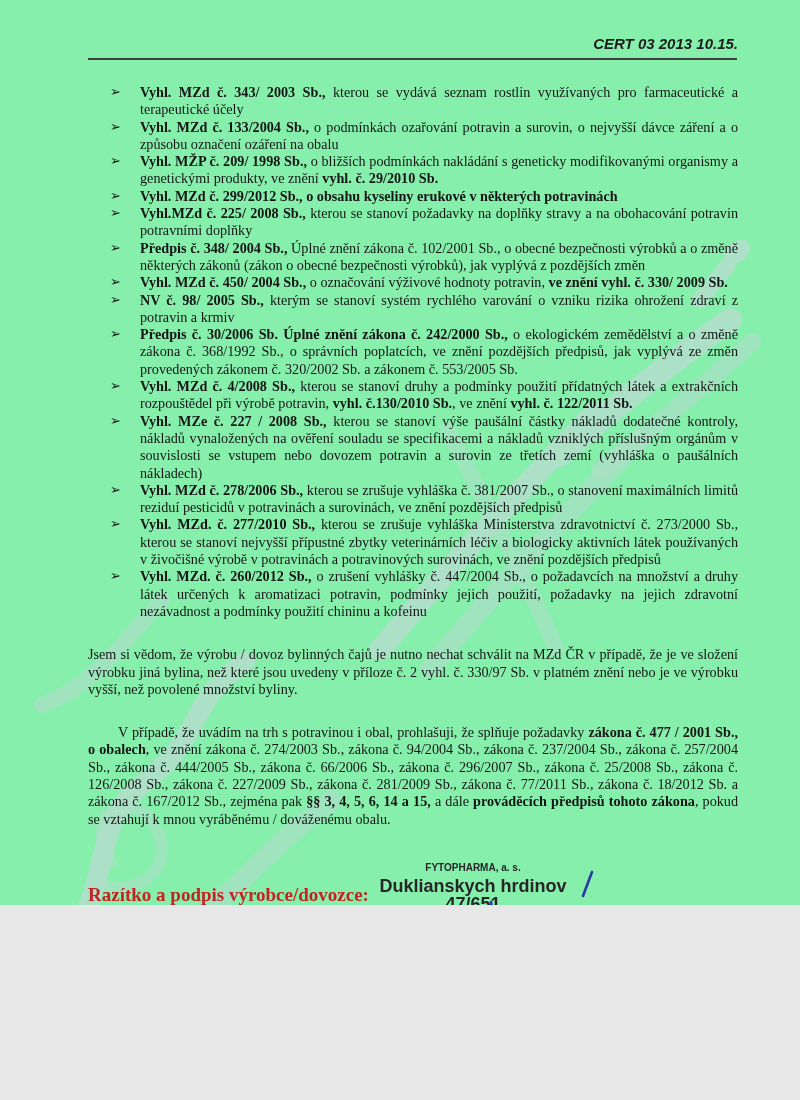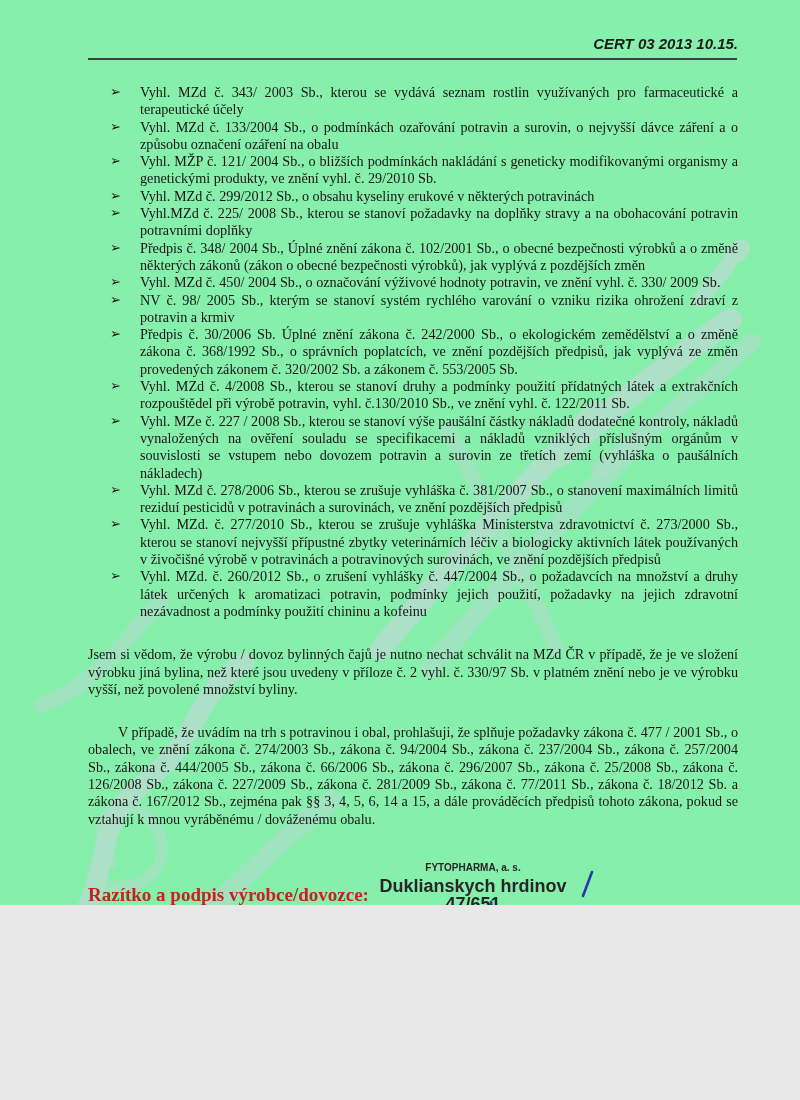--- a/index.html
+++ b/index.html
@@ -32,21 +32,21 @@
   ul.doc-list{list-style:none;margin:0;padding:0;}
   ul.doc-list li{
     position:relative;
     padding-left:52px;
     text-align:justify;
   }
   ul.doc-list .bullet{
     position:absolute;left:22px;top:-1px;
     font-size:13px;color:#111;
   }
-  .b{font-weight:normal;}
+  .b{font-weight:bold;}
   p.body-para{margin:26px 0 0 0;text-align:justify;}
   p.body-para.indent{text-indent:30px;}
   
   .red{color:#c32323;font-weight:bold;}
   .sig-labels{
     position:absolute;top:884px;left:88px;
     font-size:19px;line-height:21px;
   }
   .date-value{color:#111;font-weight:bold;margin-left:10px;}
   .stamp{
@@ -101,21 +101,21 @@
     </g>
   </svg>
 
   <div class="doc-code">CERT 03 2013 10.15.</div>
   <div class="header-rule"></div>
 
   <div class="flow">
     <ul class="doc-list">
         <li><span class="bullet">➢</span><span class="b">Vyhl. MZd č. 343/ 2003 Sb.,</span><span> kterou se vydává seznam rostlin využívaných pro farmaceutické a terapeutické účely</span></li>
         <li><span class="bullet">➢</span><span class="b">Vyhl. MZd č. 133/2004 Sb.,</span><span> o podmínkách ozařování potravin a surovin, o nejvyšší dávce záření a o způsobu označení ozáření na obalu</span></li>
-        <li><span class="bullet">➢</span><span class="b">Vyhl. MŽP č. 121/ 2004 Sb.,</span><span> o bližších podmínkách nakládání s geneticky modifikovanými organismy a genetickými produkty, ve znění </span><span class="b">vyhl. č. 29/2010 Sb.</span></li>
+        <li><span class="bullet">➢</span><span class="b">Vyhl. MŽP č. 209/ 1998 Sb.,</span><span> o bližších podmínkách nakládání s geneticky modifikovanými organismy a genetickými produkty, ve znění </span><span class="b">vyhl. č. 29/2010 Sb.</span></li>
         <li><span class="bullet">➢</span><span class="b">Vyhl. MZd č. 299/2012 Sb., o obsahu kyseliny erukové v některých potravinách</span></li>
         <li><span class="bullet">➢</span><span class="b">Vyhl.MZd č. 225/ 2008 Sb.,</span><span> kterou se stanoví požadavky na doplňky stravy a na obohacování potravin potravními doplňky</span></li>
         <li><span class="bullet">➢</span><span class="b">Předpis č. 348/ 2004 Sb.,</span><span> Úplné znění zákona č. 102/2001 Sb., o obecné bezpečnosti výrobků a o změně některých zákonů (zákon o obecné bezpečnosti výrobků), jak vyplývá z pozdějších změn</span></li>
         <li><span class="bullet">➢</span><span class="b">Vyhl. MZd č. 450/ 2004 Sb.,</span><span> o označování výživové hodnoty potravin, </span><span class="b">ve znění vyhl. č. 330/ 2009 Sb.</span></li>
         <li><span class="bullet">➢</span><span class="b">NV č. 98/ 2005 Sb.,</span><span> kterým se stanoví systém rychlého varování o vzniku rizika ohrožení zdraví z potravin a krmiv</span></li>
         <li><span class="bullet">➢</span><span class="b">Předpis č. 30/2006 Sb. Úplné znění zákona č. 242/2000 Sb.,</span><span> o ekologickém zemědělství a o změně zákona č. 368/1992 Sb., o správních poplatcích, ve znění pozdějších předpisů, jak vyplývá ze změn provedených zákonem č. 320/2002 Sb. a zákonem č. 553/2005 Sb.</span></li>
         <li><span class="bullet">➢</span><span class="b">Vyhl. MZd č. 4/2008 Sb.,</span><span> kterou se stanoví druhy a podmínky použití přídatných látek a extrakčních rozpouštědel při výrobě potravin, </span><span class="b">vyhl. č.130/2010 Sb.</span><span>, ve znění </span><span class="b">vyhl. č. 122/2011 Sb.</span></li>
         <li><span class="bullet">➢</span><span class="b">Vyhl. MZe č. 227 / 2008 Sb.,</span><span> kterou se stanoví výše paušální částky nákladů dodatečné kontroly, nákladů vynaložených na ověření souladu se specifikacemi a nákladů vzniklých příslušným orgánům v souvislosti se vstupem nebo dovozem potravin a surovin ze třetích zemí (vyhláška o paušálních nákladech)</span></li>
         <li><span class="bullet">➢</span><span class="b">Vyhl. MZd č. 278/2006 Sb.,</span><span> kterou se zrušuje vyhláška č. 381/2007 Sb., o stanovení maximálních limitů reziduí pesticidů v potravinách a surovinách, ve znění pozdějších předpisů</span></li>
         <li><span class="bullet">➢</span><span class="b">Vyhl. MZd. č. 277/2010 Sb.,</span><span> kterou se zrušuje vyhláška Ministerstva zdravotnictví č. 273/2000 Sb., kterou se stanoví nejvyšší přípustné zbytky veterinárních léčiv a biologicky aktivních látek používaných v živočišné výrobě v potravinách a potravinových surovinách, ve znění pozdějších předpisů</span></li>

